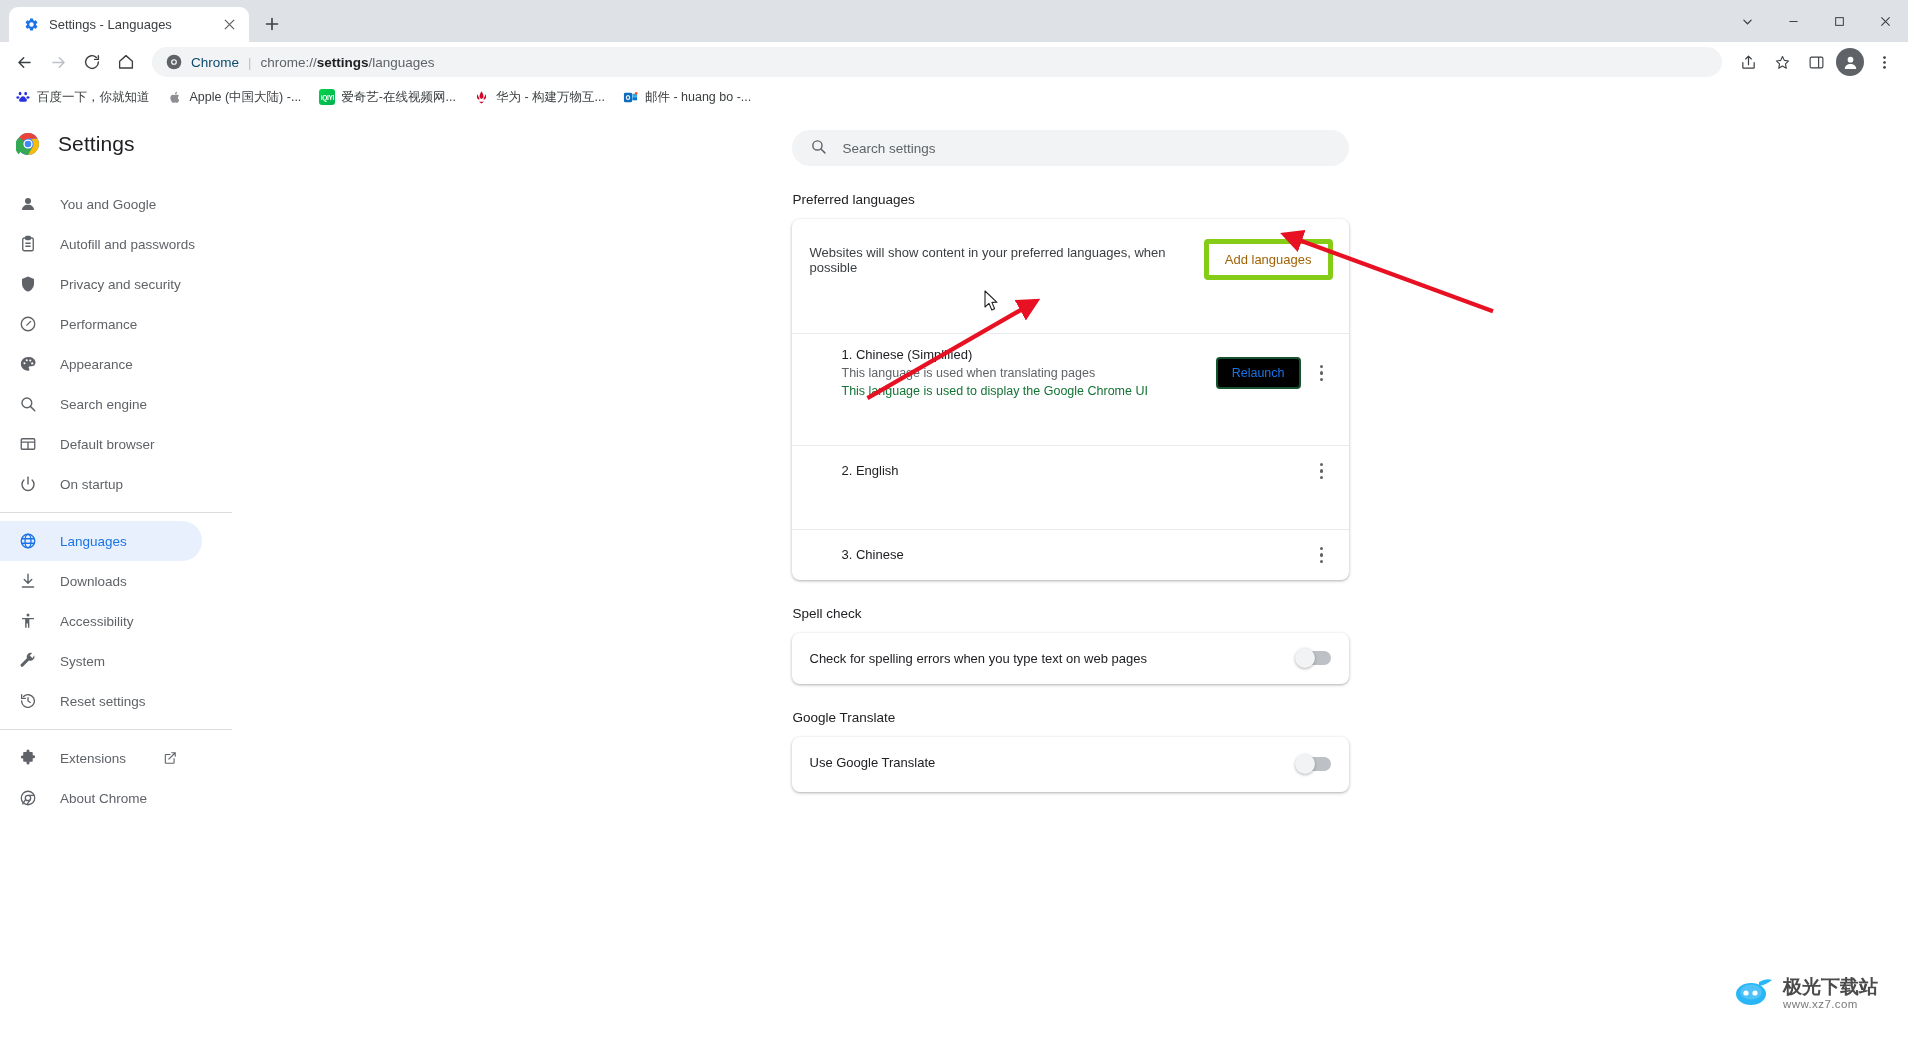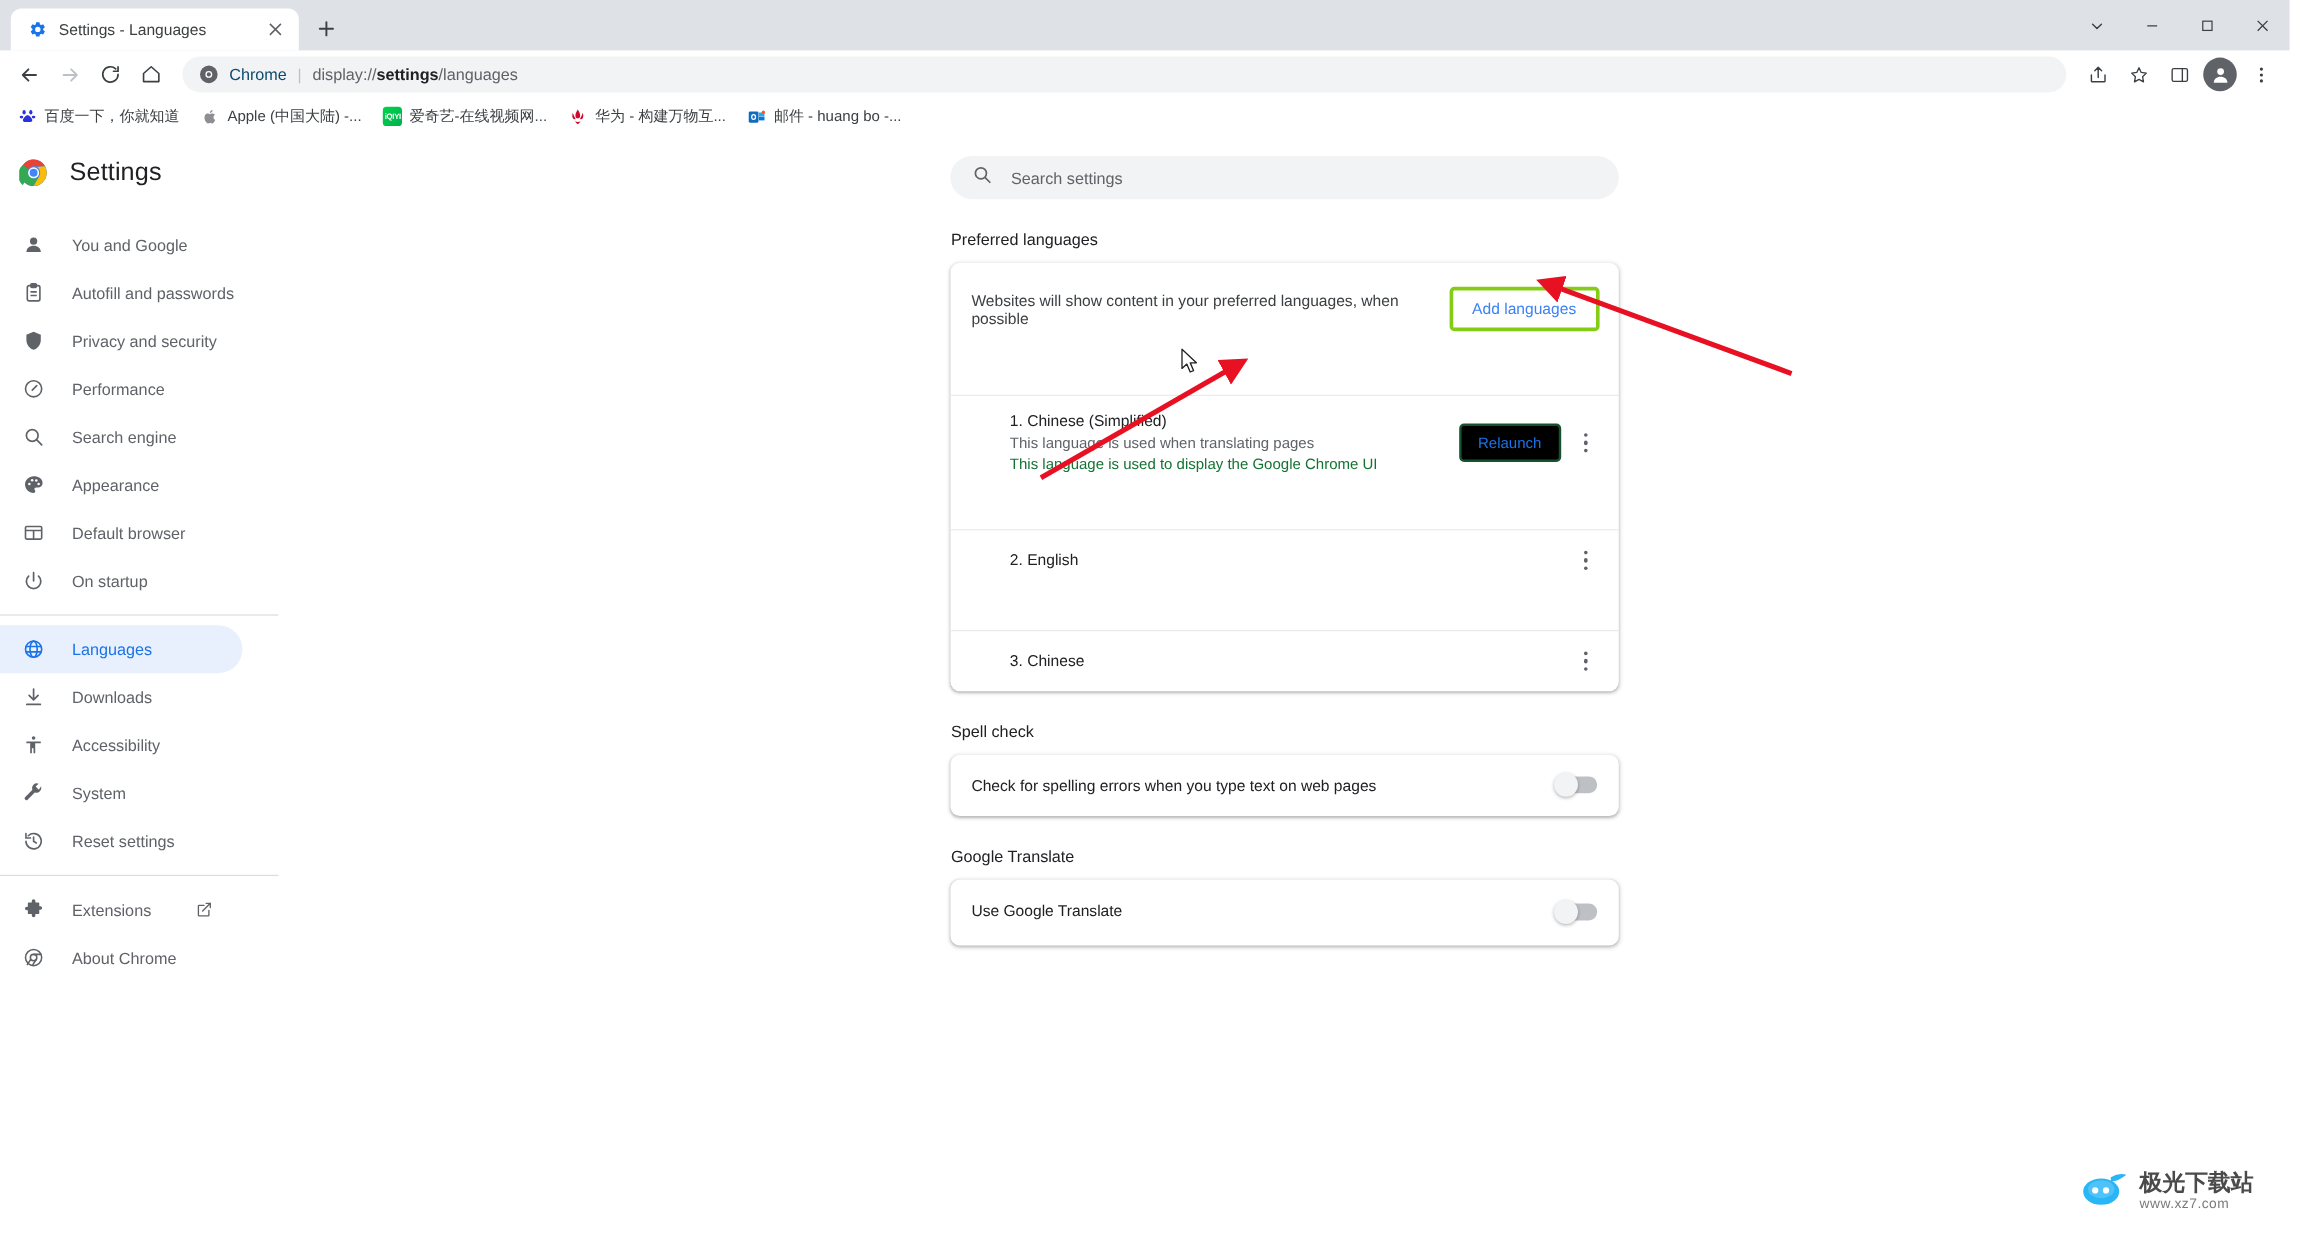--- a/index.html
+++ b/index.html
@@ -107,22 +107,22 @@
     background:#fff; border-radius: 8px;
     box-shadow: 0 1px 2px rgba(60,64,67,.25), 0 1px 3px 1px rgba(60,64,67,.12);
   }
 
   .card-row-top {
     display:flex; align-items:center; justify-content:space-between;
     padding: 20px 16px 20px 18px; gap: 12px;
   }
   .row-desc { font-size:13px; color:#3c4043; }
   .btn-outline {
-    border: 3px solid #84cc16; border-radius:4px; background:#fff;
-    color:#3b82f6; font-size:13px; font-weight:500; padding: 8px 16px;
+    border: 5px solid #84cc16; border-radius:4px; background:#fff;
+    color:#a16207; font-size:13px; font-weight:500; padding: 8px 16px;
     white-space:nowrap; font-family:"Liberation Sans", sans-serif; cursor:pointer;
   }
 
   .lang-row {
     display:flex; align-items:center; justify-content:space-between;
     padding: 10px 12px 10px 50px; border-top: 1px solid #e8eaed; gap:10px; min-height: 40px; margin-top: 33px;
   }
   .lang-row.first { border-top: 1px solid #e8eaed; padding-top:12px; padding-bottom:12px; }
   .lang-name { font-size:13px; color:#202124; line-height:1.35; }
   .lang-sub { font-size:12.5px; color:#5f6368; line-height:1.45; }
@@ -240,21 +240,21 @@
     <div class="omnibox">
       <span class="omni-chrome-icon">
         <svg width="16" height="16" viewBox="0 0 24 24">
           <circle cx="12" cy="12" r="11" fill="#5f6368"></circle>
           <circle cx="12" cy="12" r="4.3" fill="#fff"></circle>
           <circle cx="12" cy="12" r="2.6" fill="#5f6368"></circle>
         </svg>
       </span>
       <span class="omni-label">Chrome</span>
       <span class="omni-sep">|</span>
-      <span class="omni-url"><span>display://</span><b>settings</b><span>/languages</span></span>
+      <span class="omni-url"><span>chrome://</span><b>settings</b><span>/languages</span></span>
     </div>
 
     <div class="tb-right">
       <div class="tbtn">
         <svg width="17" height="17" viewBox="0 0 24 24" fill="none" stroke="#3c4043" stroke-width="1.7" stroke-linecap="round" stroke-linejoin="round">
           <path d="M4 12v7a1 1 0 001 1h14a1 1 0 001-1v-7"></path>
             <path d="M12 15V3.5M8 7l4-4 4 4"></path>
         </svg>
       </div>
       <div class="tbtn">
@@ -387,38 +387,38 @@
           <span class="nav-ico">
             <svg width="18" height="18" viewBox="0 0 24 24" fill="none" stroke="#5f6368" stroke-width="1.8">
               <circle cx="12" cy="12" r="9"></circle>
                 <path d="M15.5 8.5L10.5 13.5" stroke-linecap="round"></path>
             </svg>
           </span>
           <span class="nav-label">Performance</span>
         </div>
         <div class="navitem">
           <span class="nav-ico">
-            <svg width="18" height="18" viewBox="0 0 24 24" fill="none" stroke="#5f6368" stroke-width="1.9" stroke-linecap="round">
-              <circle cx="10.5" cy="10.5" r="6.5"></circle>
-                <path d="M15.5 15.5L21 21"></path>
-            </svg>
-          </span>
-          <span class="nav-label">Search engine</span>
-        </div>
-        <div class="navitem">
-          <span class="nav-ico">
             <svg width="18" height="18" viewBox="0 0 24 24" fill="#5f6368">
               <path d="M12 2.5c-5.2 0-9.5 4.1-9.5 9.2 0 5.1 4.3 9.3 9.5 9.3 1.1 0 1.9-.8 1.9-1.8 0-.5-.2-.9-.5-1.2-.3-.3-.5-.7-.5-1.2 0-1 .8-1.8 1.9-1.8h2c3 0 5.2-2.2 5.2-5.1 0-4.7-4.4-7.4-10-7.4z" fill="#5f6368"></path>
               <circle cx="7.3" cy="11" r="1.4" fill="#fff"></circle>
                 <circle cx="10.4" cy="7" r="1.4" fill="#fff"></circle>
               <circle cx="15" cy="7.3" r="1.4" fill="#fff"></circle>
                 <circle cx="17.6" cy="11.2" r="1.4" fill="#fff"></circle>
             </svg>
           </span>
           <span class="nav-label">Appearance</span>
+        </div>
+        <div class="navitem">
+          <span class="nav-ico">
+            <svg width="18" height="18" viewBox="0 0 24 24" fill="none" stroke="#5f6368" stroke-width="1.9" stroke-linecap="round">
+              <circle cx="10.5" cy="10.5" r="6.5"></circle>
+                <path d="M15.5 15.5L21 21"></path>
+            </svg>
+          </span>
+          <span class="nav-label">Search engine</span>
         </div>
         <div class="navitem">
           <span class="nav-ico">
             <svg width="18" height="18" viewBox="0 0 24 24" fill="none" stroke="#5f6368" stroke-width="1.8">
               <rect x="3" y="5" width="18" height="14" rx="1.5"></rect>
                 <path d="M3 9.5h18M12 9.5V19"></path>
             </svg>
           </span>
           <span class="nav-label">Default browser</span>
         </div>

